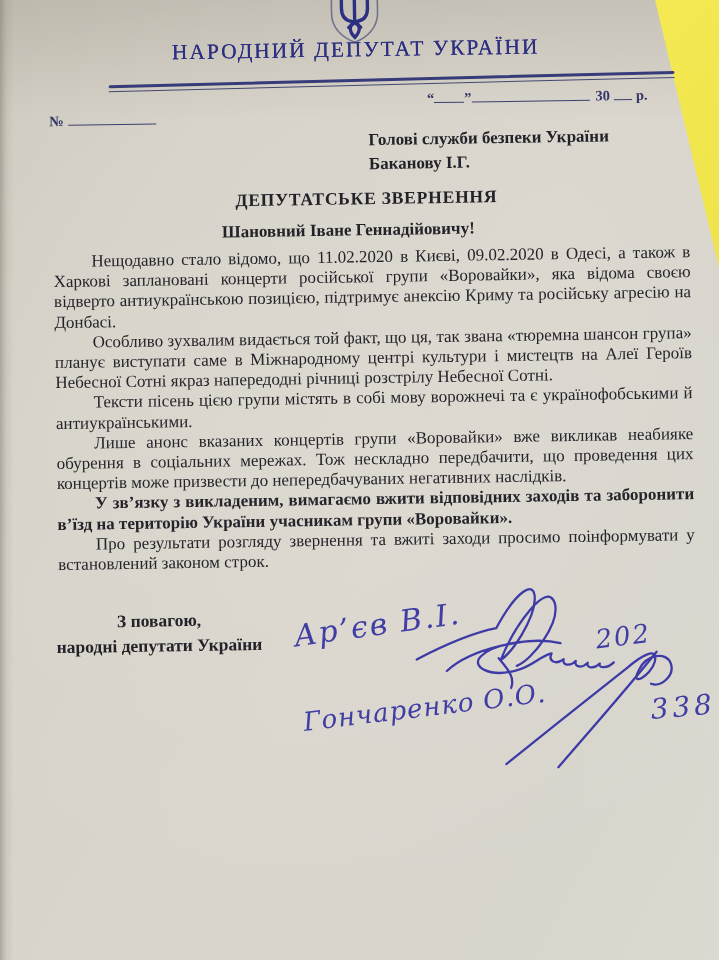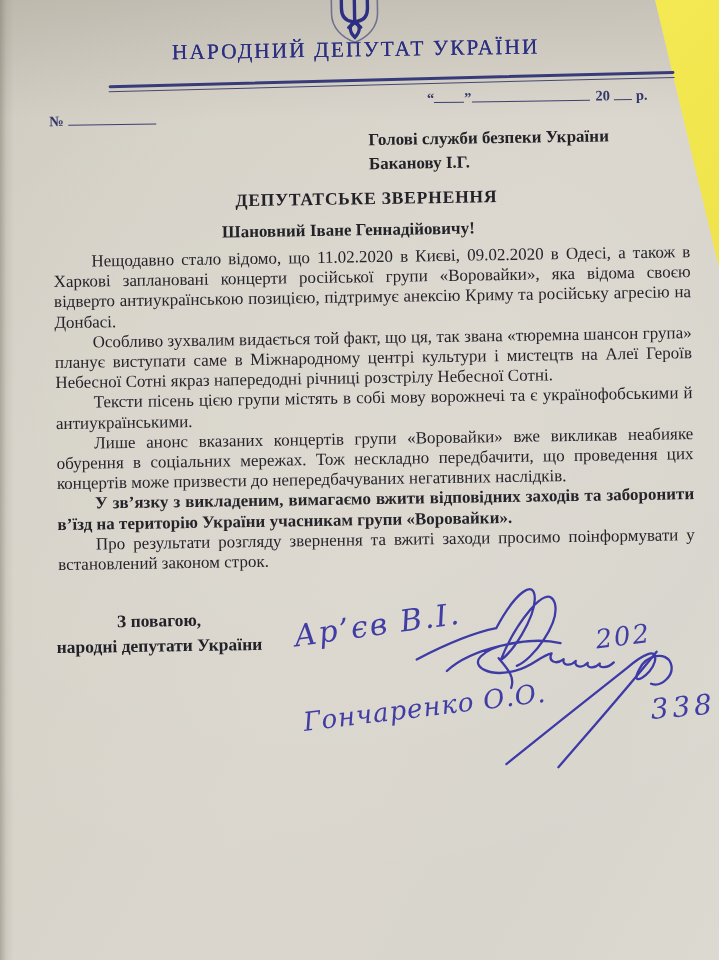--- a/index.html
+++ b/index.html
@@ -84,21 +84,21 @@
   </div>
 
   <div class="title">НАРОДНИЙ ДЕПУТАТ УКРАЇНИ</div>
 
   <div class="rule">
     <div class="r1"></div>
       <div class="r2"></div>
   </div>
 
   <div class="refrow date-row">
-    <span>“</span><span class="blank b1"></span><span>”</span><span class="blank b2"></span><span>20</span><span class="blank b3"></span><span>р.</span>
+    <span>“</span><span class="blank b1"></span><span>”</span><span class="blank b2"></span><span>30</span><span class="blank b3"></span><span>р.</span>
   </div>
 
   <div class="refrow num-row">
     <span>№</span><span class="blank b4"></span>
   </div>
 
   <div class="addressee">
     <div>Голові служби безпеки України</div>
     <div>Баканову І.Г.</div>
   </div>

